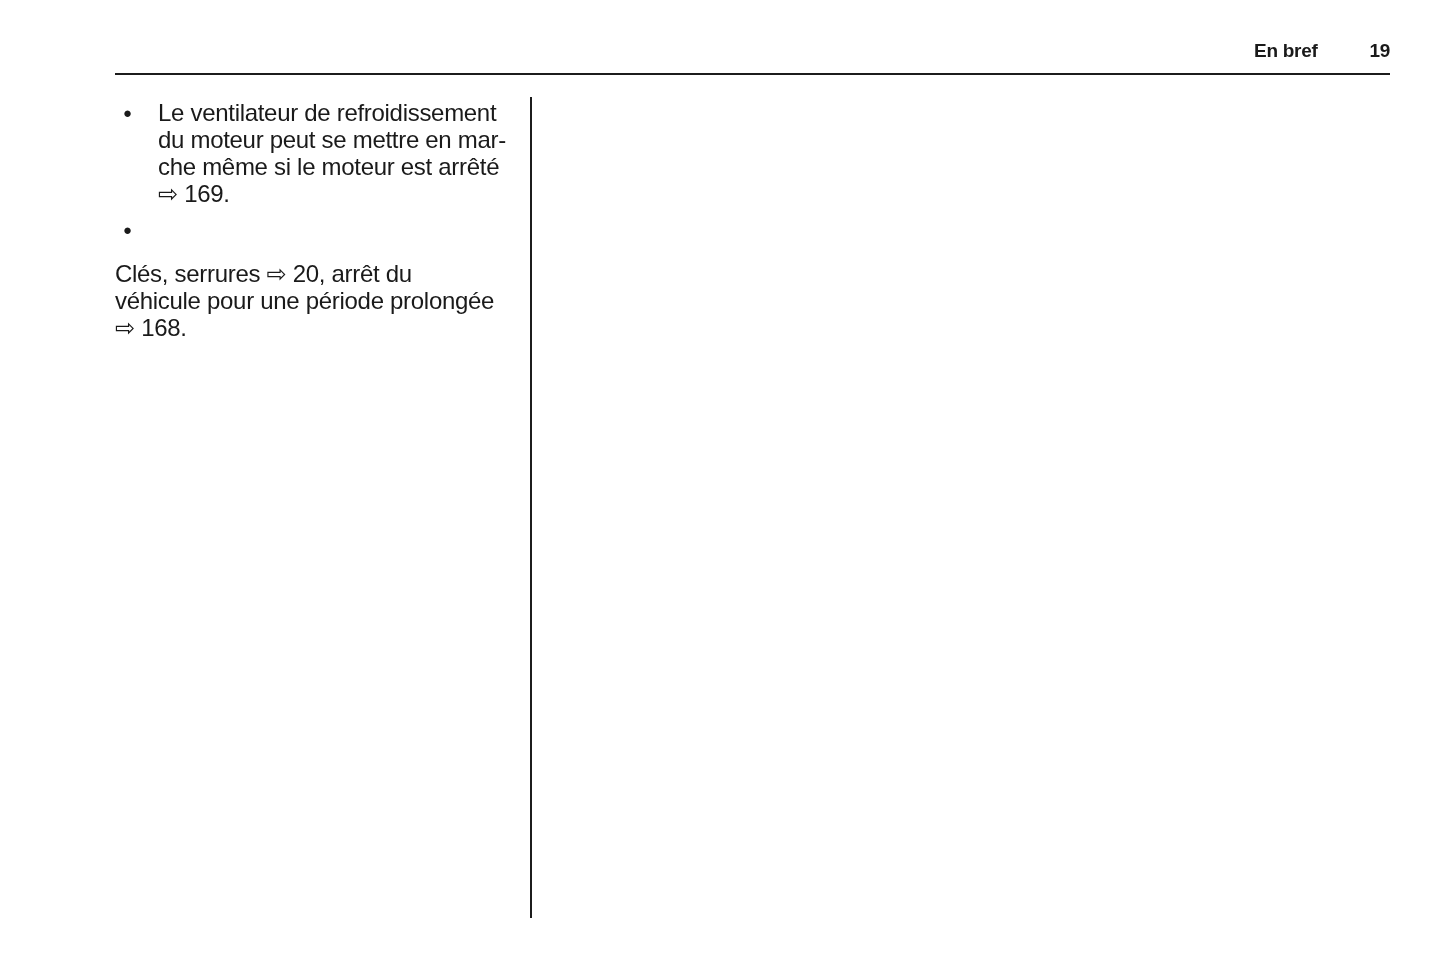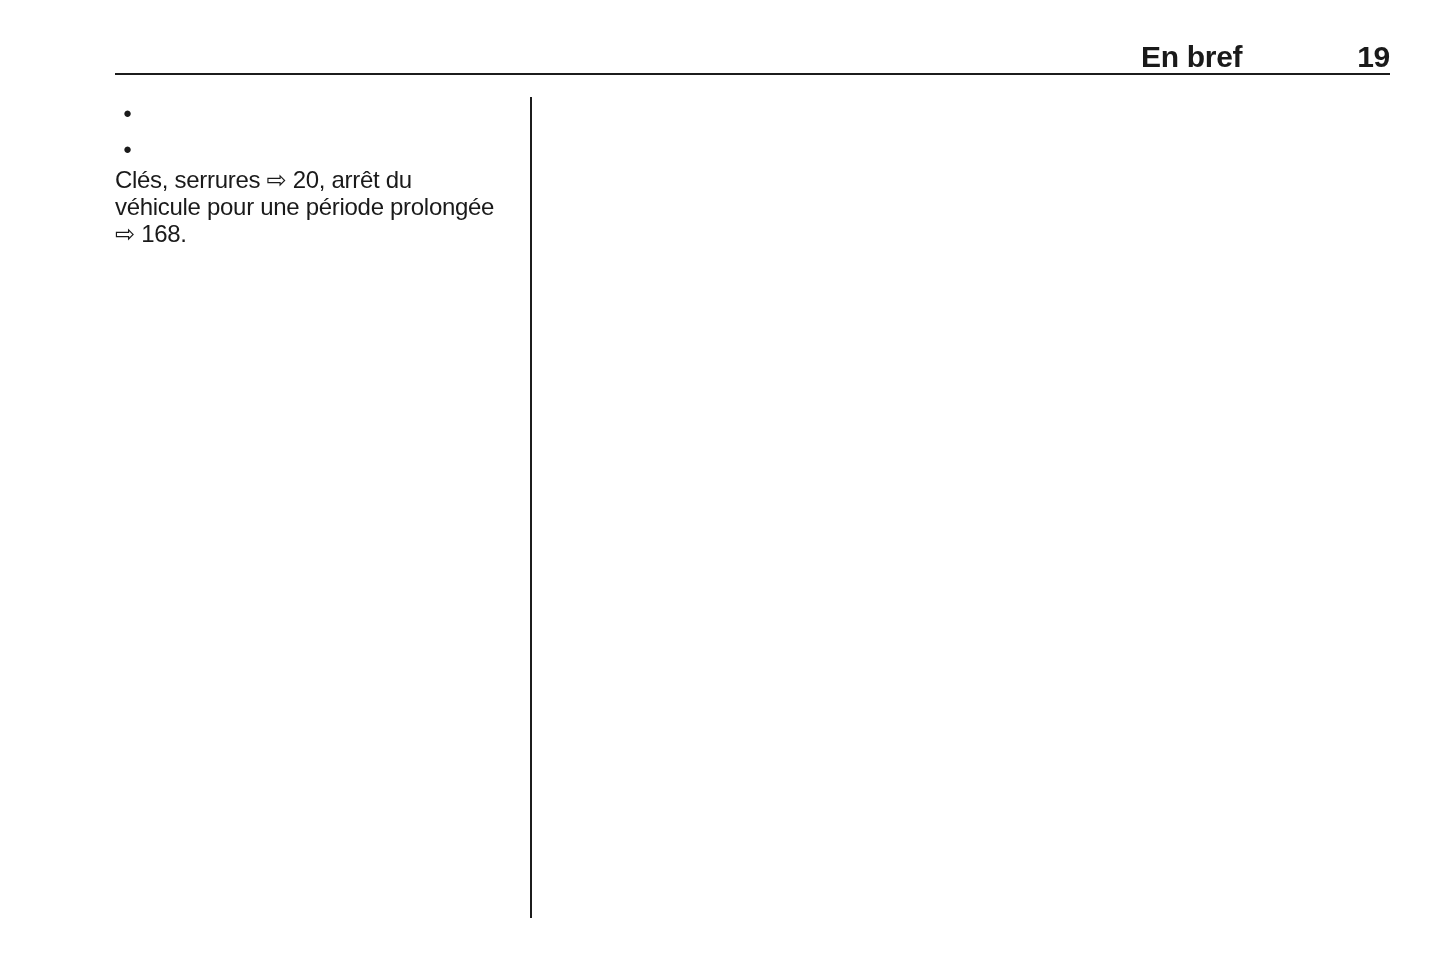--- a/index.html
+++ b/index.html
@@ -14,24 +14,24 @@
   }
   .header {
     position: absolute;
     top: 40px;
     left: 115px;
     width: 1275px;
     display: flex;
     justify-content: flex-end;
     align-items: baseline;
     font-weight: 700;
-    font-size: 30px;
+    font-size: 19px;
     letter-spacing: -0.3px;
   }
-  .pagenum { margin-left: 115px; }
+  .pagenum { margin-left: 52px; }
   .hrule {
     position: absolute;
     left: 115px;
     top: 73px;
     width: 1275px;
     height: 2px;
     background: #1c1c1c;
   }
   .left-col {
     position: absolute;
@@ -47,21 +47,21 @@
   ul.bullets li + li { margin-top: 9px; }
   .glyph {
     flex: 0 0 43px;
     padding-left: 8px;
     box-sizing: border-box;
     font-size: 15px;
     line-height: 27px;
   }
   .txt { white-space: pre-line; }
   .closing {
-    margin: 4px 0 0 0;
+    margin: 17px 0 0 0;
     white-space: pre-line;
   }
   .vrule {
     position: absolute;
     left: 530px;
     top: 97px;
     width: 2px;
     height: 821px;
     background: #1c1c1c;
   }
@@ -82,20 +82,24 @@
     <span class="title">En bref</span>
     <span class="pagenum">19</span>
   </header>
 
   <div class="hrule"></div>
 
   <main class="left-col">
     <ul class="bullets">
       <li>
         <span class="glyph">●</span>
+        <span class="txt">Le ventilateur de refroidissement
+du moteur peut se mettre en mar-
+che même si le moteur est arrêté
+⇨ 169.</span>
       </li>
       <li>
         <span class="glyph">●</span>
       </li>
     </ul>
     <p class="closing">Clés, serrures ⇨ 20, arrêt du
 véhicule pour une période prolongée
 ⇨ 168.</p>
   </main>
 

